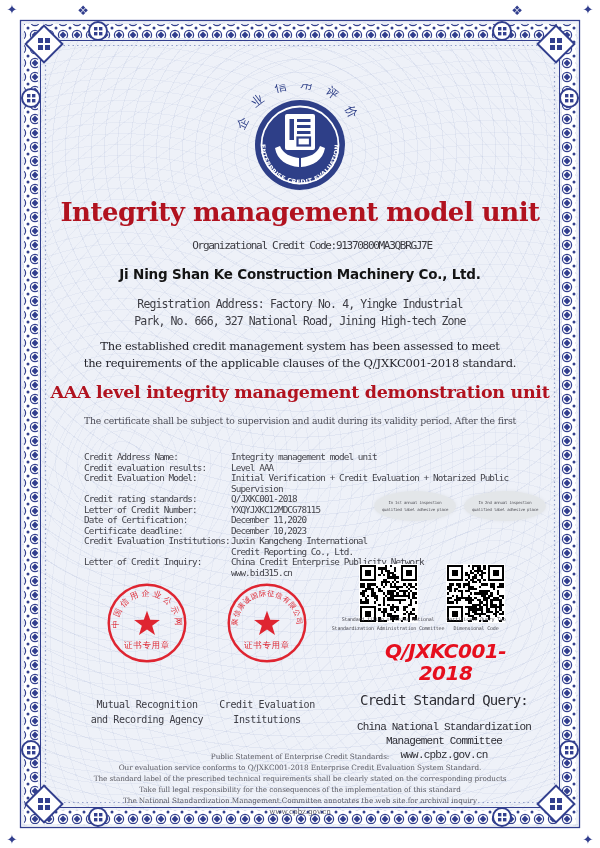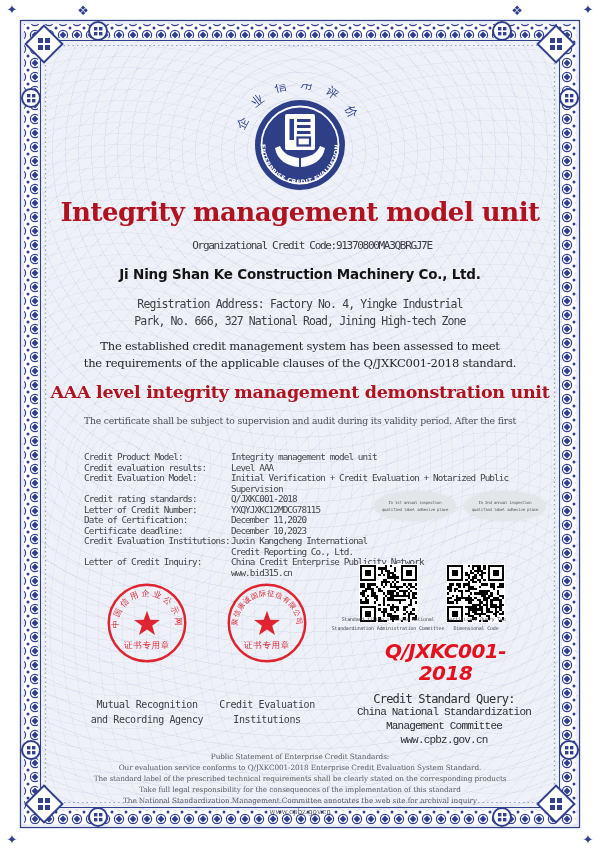--- a/index.html
+++ b/index.html
@@ -39,21 +39,21 @@
   .qr svg{width:100%;height:100%;display:block;}
   .qr1{left:359px;top:564px;} .qr2{left:446px;top:564px;}
   .qr-cap{font-family:"DejaVu Sans Mono",monospace;font-size:5px;letter-spacing:-0.2px;
           color:#4a4a52;line-height:1.7;text-align:center;}
   .qcap1{left:327px;top:615px;width:122px;} .qcap2{left:420px;top:615px;width:112px;}
   .stdnum{left:358px;top:640px;width:175px;text-align:center;color:#e60f1e;
           font-family:"DejaVu Sans",sans-serif;font-style:italic;font-weight:bold;
           font-size:20px;line-height:1.1;letter-spacing:-0.5px;}
   .query{left:328px;top:692px;width:232px;text-align:center;
          font-family:"DejaVu Sans Mono",monospace;color:#2d2d34;}
-  .query .q-head{font-size:12px;letter-spacing:-0.8px;}
+  .query .q-head{font-size:14px;letter-spacing:-0.8px;margin-bottom:13px;}
   .query .q-line{font-size:11px;letter-spacing:-0.8px;line-height:1.25;font-family:Liberation Mono, monospace;}
   .footer{top:752px;font-size:7.3px;color:#5a5a62;line-height:1.5;letter-spacing:-0.1px;}
 </style>
 </head>
 <body>
 
 <div class="page">
 
   <div class="inner-bg"></div>
 
@@ -198,21 +198,21 @@
   </div>
 
   <div class="abs ctr aaa">AAA level integrity management demonstration unit</div>
 
   <div class="abs ctr supervision">
     <div>The certificate shall be subject to supervision and audit during its validity period. After the first</div>
   </div>
 
   <div class="abs details">
     <div class="d-row">
-        <div class="d-label">Credit Product Model:</div>
+        <div class="d-label">Credit Address Name:</div>
         <div class="d-val">Integrity management model unit</div>
       </div>
     <div class="d-row">
         <div class="d-label">Credit evaluation results:</div>
         <div class="d-val">Level AAA</div>
       </div>
     <div class="d-row">
         <div class="d-label">Credit Evaluation Model:</div>
         <div class="d-val">Initial Verification + Credit Evaluation + Notarized Public Supervision</div>
       </div>

